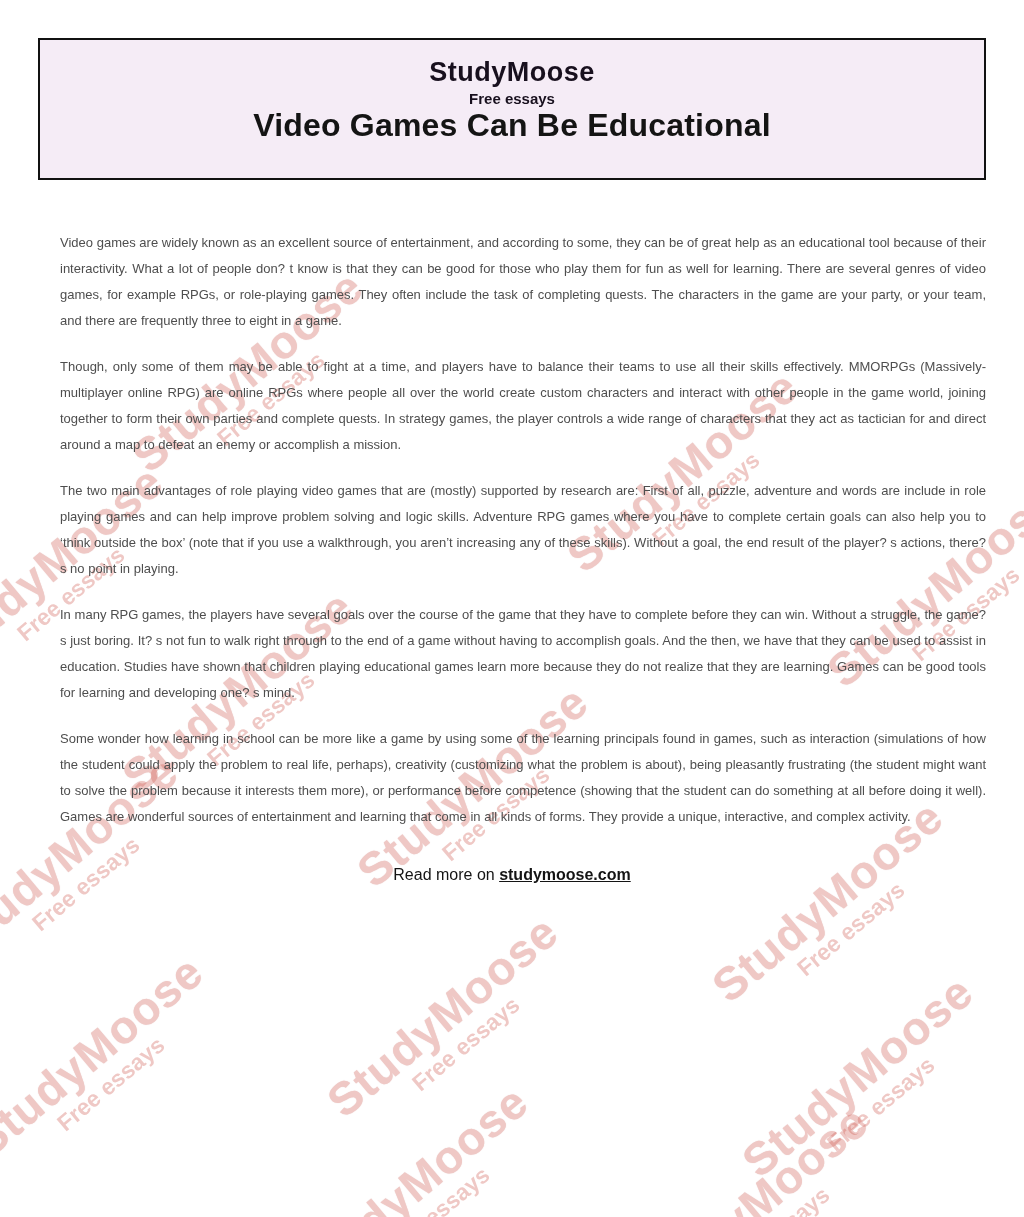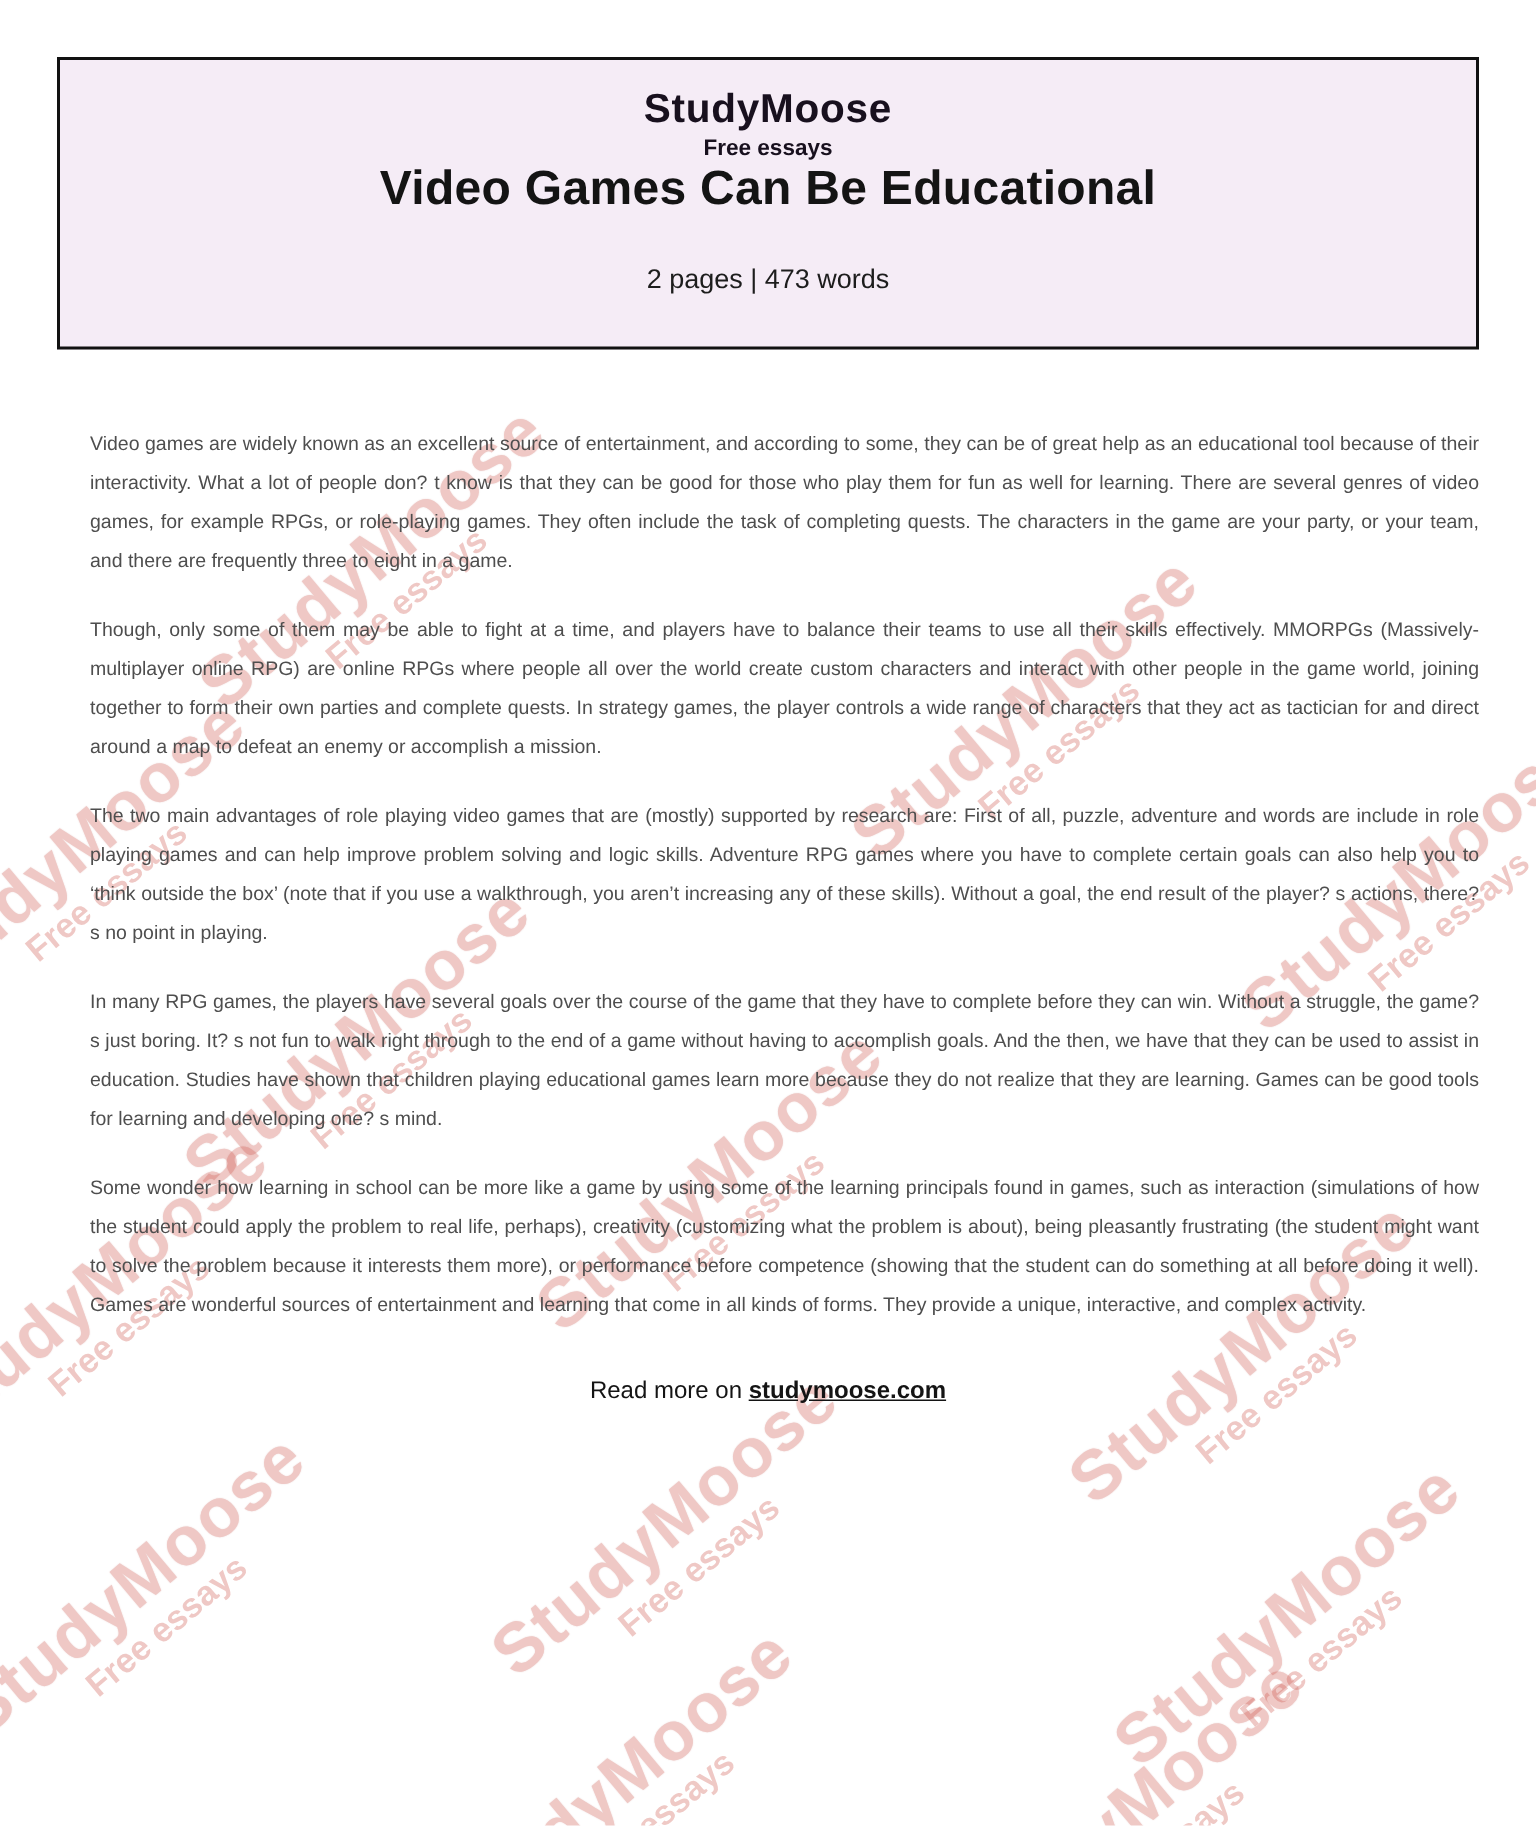--- a/index.html
+++ b/index.html
@@ -165,21 +165,20 @@
         <div class="wm-l1">StudyMoose</div>
         <div class="wm-l2">Free essays</div>
       </div>
     </div>
 
   <div class="content">
     <div class="header-box">
       <div class="logo">StudyMoose</div>
       <div class="logo-sub">Free essays</div>
       <div class="doc-title">Video Games Can Be Educational</div>
-      <div class="doc-meta">2 pages | 473 words</div>
     </div>
 
     <div class="essay">
         <p>Video games are widely known as an excellent source of entertainment, and according to some, they can be of great help as an educational tool because of their interactivity. What a lot of people don? t know is that they can be good for those who play them for fun as well for learning. There are several genres of video games, for example RPGs, or role-playing games. They often include the task of completing quests. The characters in the game are your party, or your team, and there are frequently three to eight in a game.</p>
         <p>Though, only some of them may be able to fight at a time, and players have to balance their teams to use all their skills effectively. MMORPGs (Massively-multiplayer online RPG) are online RPGs where people all over the world create custom characters and interact with other people in the game world, joining together to form their own parties and complete quests. In strategy games, the player controls a wide range of characters that they act as tactician for and direct around a map to defeat an enemy or accomplish a mission.</p>
         <p>The two main advantages of role playing video games that are (mostly) supported by research are: First of all, puzzle, adventure and words are include in role playing games and can help improve problem solving and logic skills. Adventure RPG games where you have to complete certain goals can also help you to ‘think outside the box’ (note that if you use a walkthrough, you aren’t increasing any of these skills). Without a goal, the end result of the player? s actions, there? s no point in playing.</p>
         <p>In many RPG games, the players have several goals over the course of the game that they have to complete before they can win. Without a struggle, the game? s just boring. It? s not fun to walk right through to the end of a game without having to accomplish goals. And the then, we have that they can be used to assist in education. Studies have shown that children playing educational games learn more because they do not realize that they are learning. Games can be good tools for learning and developing one? s mind.</p>
         <p>Some wonder how learning in school can be more like a game by using some of the learning principals found in games, such as interaction (simulations of how the student could apply the problem to real life, perhaps), creativity (customizing what the problem is about), being pleasantly frustrating (the student might want to solve the problem because it interests them more), or performance before competence (showing that the student can do something at all before doing it well). Games are wonderful sources of entertainment and learning that come in all kinds of forms. They provide a unique, interactive, and complex activity.</p>
       </div>
 

